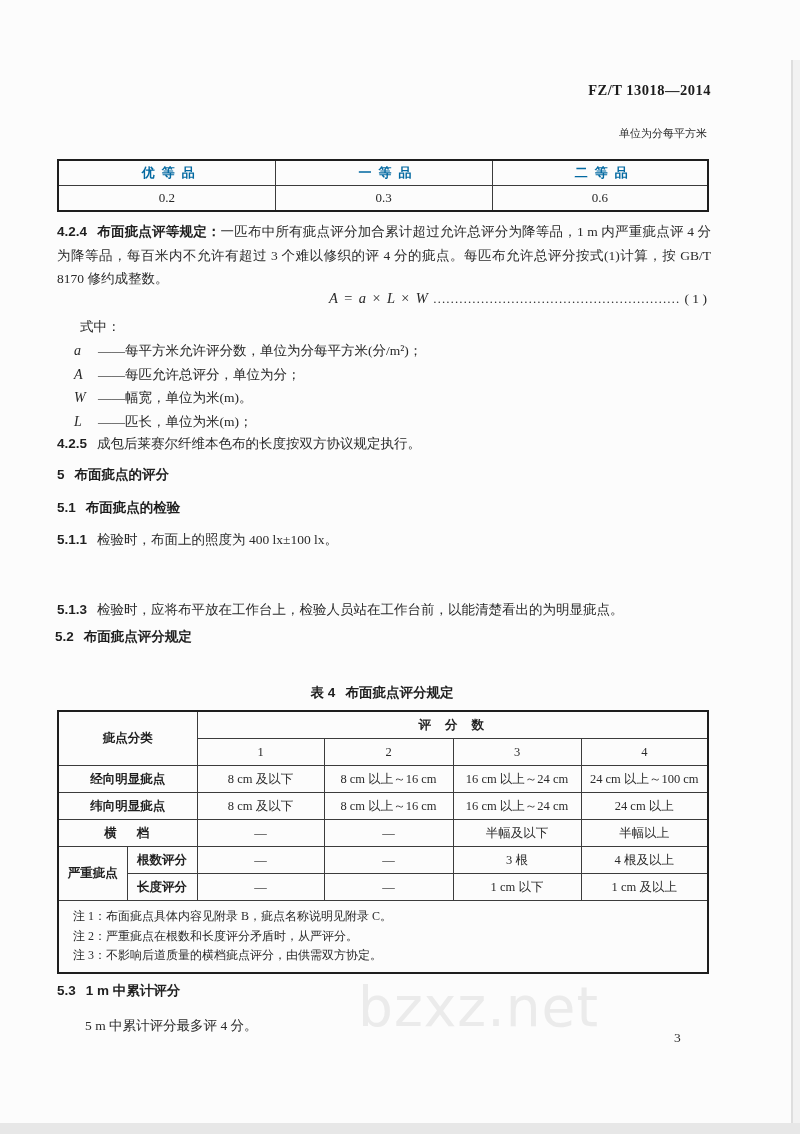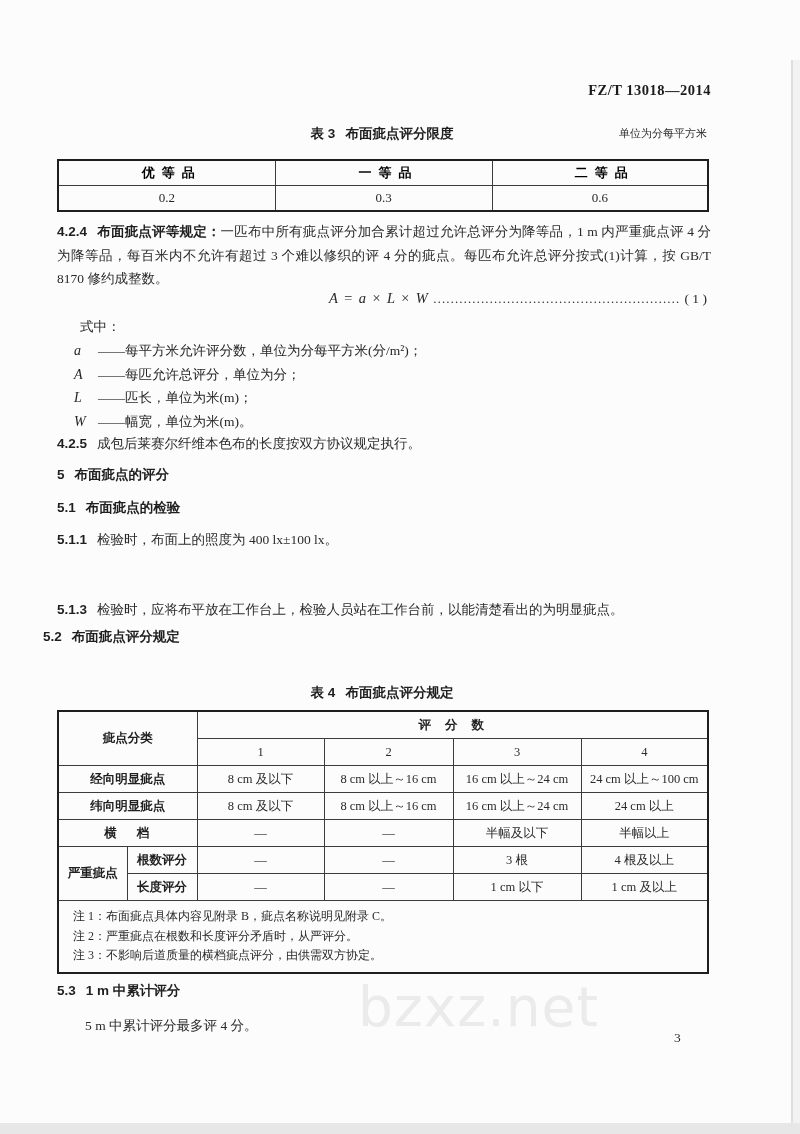--- a/index.html
+++ b/index.html
@@ -12,21 +12,21 @@
   .heading{font-family:"Liberation Sans","DejaVu Sans",sans-serif;font-weight:bold;font-size:13.5px;color:#1f1f1f;}
   .body-text{font-size:13.5px;line-height:23.5px;text-align:justify;color:#2a2a2a;}
   .doc-ref{font-size:14.5px;font-weight:bold;letter-spacing:0.5px;color:#1c1c1c;}
   .caption-row{left:57px;width:650px;height:20px;}
   .caption-center{position:absolute;left:0;right:0;text-align:center;font-size:13.5px;}
   .caption-num{margin-right:10px;}
   .unit-note{position:absolute;right:0;top:1px;font-size:11px;color:#2a2a2a;}
   table.tbl{border-collapse:collapse;table-layout:fixed;border:2px solid #1e1e1e;background:transparent;}
   table.tbl td{border:1px solid #3c3c3c;text-align:center;vertical-align:middle;padding:0 2px;}
   .t3 td{height:24px;font-size:13px;}
-  .t3 .hdr{font-family:"Liberation Sans","DejaVu Sans",sans-serif;font-weight:bold;letter-spacing:7px;padding-left:12px;font-size:13px;color:#000000;}
+  .t3 .hdr{font-family:"Liberation Sans","DejaVu Sans",sans-serif;font-weight:bold;letter-spacing:7px;padding-left:12px;font-size:13px;color:#0369a1;}
   .t4 td{font-size:12.5px;height:26px;color:#2a2a2a;margin-left:14px;}
   .t4 .lbl{font-family:"Liberation Sans","DejaVu Sans",sans-serif;font-weight:bold;font-size:12.5px;color:#1f1f1f;}
   .t4 .score-group{font-family:"Liberation Sans","DejaVu Sans",sans-serif;font-weight:bold;letter-spacing:14px;padding-left:14px;color:#1f1f1f;}
   .t4 .wide-gap{letter-spacing:1.6em;padding-left:1.6em;}
   .t4 .notes-cell{text-align:left;padding:6px 10px 6px 14px;height:auto;}
   .note-line{font-size:12px;line-height:19.5px;color:#2a2a2a;}
   .formula-row{left:57px;width:650px;display:flex;align-items:baseline;font-size:14px;}
   .formula-spacer{width:272px;flex:0 0 auto;}
   .formula-expr{font-style:italic;font-size:14.5px;letter-spacing:1px;white-space:nowrap;flex:0 0 auto;text-align:center;}
   .formula-dots{flex:1 1 auto;overflow:hidden;white-space:nowrap;font-size:13px;color:#333;margin:0 4px;}
@@ -47,23 +47,20 @@
 </head>
 <body>
 
 <div class="page">
 
   <div class="abs watermark" style="left:358px;top:980px;">bzxz.net</div>
 
   <div class="abs doc-ref" style="left:57px;top:82px;width:654px;text-align:right;">FZ/T 13018—2014</div>
 
   <div class="abs caption-row" style="top:125px;">
-    <div class="caption-center heading">
-      <span class="caption-num">表 3</span><span>布面疵点评分限度</span>
-    </div>
     <div class="unit-note">单位为分每平方米</div>
   </div>
 
   <table class="tbl t3 abs" style="left:57px;top:159px;width:650px;">
     <colgroup>
         <col style="width:217px">
         <col style="width:217px">
         <col style="width:216px">
       </colgroup>
     <tbody>
@@ -93,24 +90,24 @@
 
   <div class="abs body-text" style="left:80px;top:315px;">式中：</div>
   <div class="abs" style="left:74px;top:339px;width:630px;">
     <div class="where-item">
       <span class="where-sym">a</span><span>——每平方米允许评分数，单位为分每平方米(分/m²)；</span>
     </div>
     <div class="where-item">
       <span class="where-sym">A</span><span>——每匹允许总评分，单位为分；</span>
     </div>
     <div class="where-item">
+      <span class="where-sym">W</span><span>——幅宽，单位为米(m)。</span>
+    </div>
+    <div class="where-item">
       <span class="where-sym">L</span><span>——匹长，单位为米(m)；</span>
-    </div>
-    <div class="where-item">
-      <span class="where-sym">W</span><span>——幅宽，单位为米(m)。</span>
     </div>
   </div>
 
   <div class="abs body-text" style="left:57px;top:432px;width:654px;">
     <span class="clause-num">4.2.5</span><span>成包后莱赛尔纤维本色布的长度按双方协议规定执行。</span>
   </div>
 
   <div class="abs heading" style="left:57px;top:466px;">
     <span class="clause-num">5</span><span>布面疵点的评分</span>
   </div>
@@ -121,21 +118,21 @@
 
   <div class="abs body-text" style="left:57px;top:528px;width:654px;">
     <span class="clause-num">5.1.1</span><span>检验时，布面上的照度为 400 lx±100 lx。</span>
   </div>
 
 
   <div class="abs body-text" style="left:57px;top:598px;width:654px;">
     <span class="clause-num">5.1.3</span><span>检验时，应将布平放在工作台上，检验人员站在工作台前，以能清楚看出的为明显疵点。</span>
   </div>
 
-  <div class="abs heading" style="left:43px;top:628px;">
+  <div class="abs heading" style="left:55px;top:628px;">
     <span class="clause-num">5.2</span><span>布面疵点评分规定</span>
   </div>
 
   <div class="abs caption-row" style="top:684px;">
     <div class="caption-center heading">
       <span class="caption-num">表 4</span><span>布面疵点评分规定</span>
     </div>
   </div>
 
   <table class="tbl t4 abs" style="left:57px;top:710px;width:650px;">

